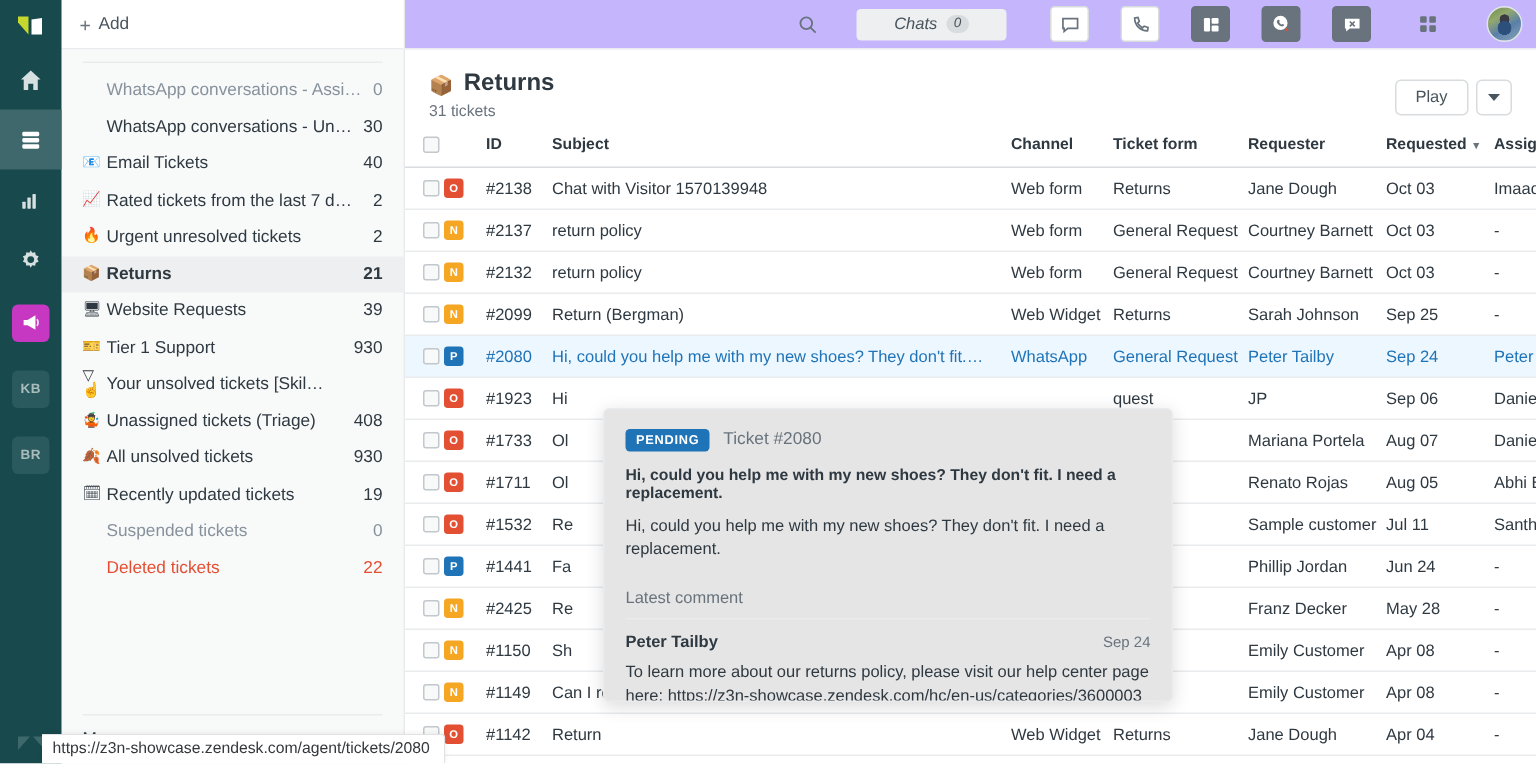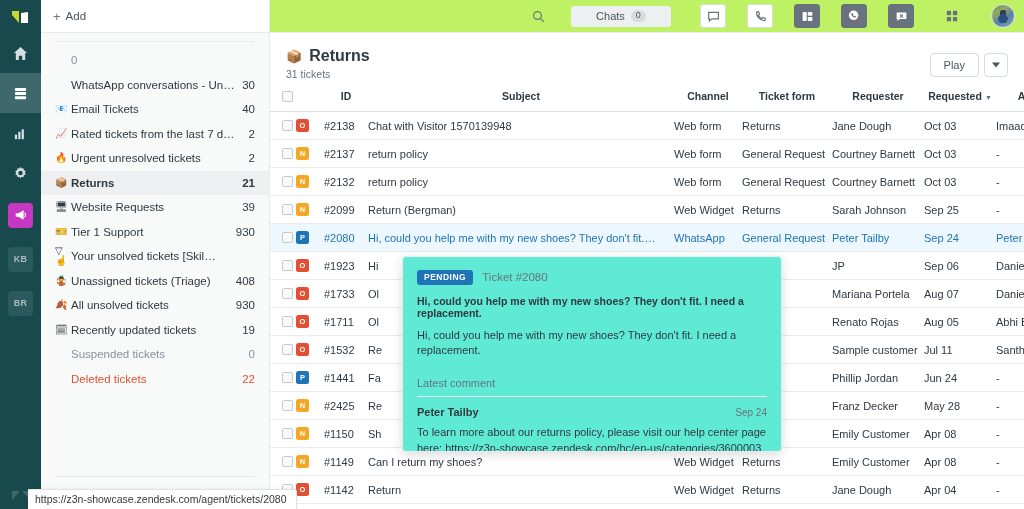--- a/index.html
+++ b/index.html
@@ -77,23 +77,23 @@
     flex: 1; white-space: nowrap; overflow: hidden;
     text-overflow: ellipsis; padding-right: 6px;
   }
   .view-count { font-size: 11.5px; flex-shrink: 0; }
   .views-rule2 { margin: 9px 14px 0 14px; height: 1px; background: #e9ebed; }
   .more-row { padding: 10px 14px; font-size: 11.5px; color: #2f3941; }
 
   
   .main { flex: 1; height: 509px; display: flex; flex-direction: column; min-width: 0; }
   .topbar {
-    height: 33px; background: #bef264; border-bottom: 1px solid #e9ebed;
+    height: 33px; background: #c4b5fd; border-bottom: 1px solid #e9ebed;
     display: flex; align-items: center; justify-content: flex-end;
-    padding-right: 9px; gap: 16px;
+    padding-right: 9px; gap: 16px; font-style: italic;
   }
   .topbar-spacer { flex: 1; }
   .tb-icon {
     width: 26px; height: 26px; display: flex; align-items: center;
     justify-content: center; color: #68737d;
   }
   .chats-pill {
     height: 21px; min-width: 100px; background: #edeff0; border-radius: 3px;
     display: flex; align-items: center; justify-content: center; gap: 6px;
     font-size: 11px; color: #49545c; padding: 0 12px; margin: 0 8px 0 4px;
@@ -133,21 +133,21 @@
   .play-caret {
     width: 24px; height: 24px; border: 1px solid #d8dcde; border-radius: 4px;
     background: #fff; display: flex; align-items: center; justify-content: center;
     color: #49545c;
   }
 
   
   .table-wrap { flex: 1; overflow: hidden; position: relative; background: #fff; }
   table { width: 100%; border-collapse: collapse; table-layout: fixed; }
   thead th {
-    font-size: 10.5px; font-weight: bold; color: #2f3941; text-align: center;
+    font-size: 10.5px; font-weight: bold; color: #2f3941; text-align: left;
     padding: 6px 0 9px 0; border-bottom: 1px solid #d8dcde; white-space: nowrap;
   }
   tbody td {
     font-size: 11px; color: #2f3941; padding: 7px 0;
     border-bottom: 1px solid #e9ebed; white-space: nowrap;
     overflow: hidden; text-overflow: ellipsis;
   }
   tr.selected td { background: #edf7ff; color: #1f73b7; }
   tr.selected td.cell-subject { color: #1f73b7; }
   .c-check { width: 26px; padding-left: 12px !important; }
@@ -168,22 +168,22 @@
     font-size: 7.5px; font-weight: bold; display: flex;
     align-items: center; justify-content: center; line-height: 1;
   }
   .sbadge.open { background: #e34f32; }
   .sbadge.new { background: #f5a623; }
   .sbadge.pending { background: #1f73b7; }
   .sort-caret { font-size: 7px; color: #68737d; margin-left: 3px; }
 
   
   .ticket-card {
-    position: absolute; left: 402px; top: 256px; width: 380px; height: 196px;
-    background: #5eead4; border: 1px solid #e9ebed; border-radius: 4px;
+    position: absolute; left: 402px; top: 272px; width: 380px; height: 196px;
+    background: #e5e5e5; border: 1px solid #e9ebed; border-radius: 4px;
     box-shadow: 0 3px 12px rgba(0,0,0,.14); padding: 13px 14px; z-index: 30;
     overflow: hidden;
   }
   .tc-head { display: flex; align-items: center; gap: 9px; margin-bottom: 10px; }
   .tc-badge {
     background: #1f73b7; color: #fff; font-size: 8.5px; font-weight: bold;
     letter-spacing: .5px; padding: 3px 7px; border-radius: 3px; line-height: 1;
   }
   .tc-ticketid { font-size: 11.5px; color: #68737d; }
   .tc-subject { font-size: 10.5px; font-weight: bold; color: #2f3941; margin-bottom: 9px; }
@@ -281,20 +281,21 @@
         <span class="add-plus">+</span>
         <span>Add</span>
       </div>
     </div>
 
     <div class="views-rule"></div>
 
     <div class="views-list" id="views-list">
         <div class="view-row muted">
           <span class="view-emoji"></span>
+          <span class="view-label">WhatsApp conversations - Assig…</span>
           <span class="view-count">0</span>
         </div>
         <div class="view-row">
           <span class="view-emoji"></span>
           <span class="view-label">WhatsApp conversations - Unass…</span>
           <span class="view-count">30</span>
         </div>
         <div class="view-row">
           <span class="view-emoji">📧</span>
           <span class="view-label">Email Tickets</span>

